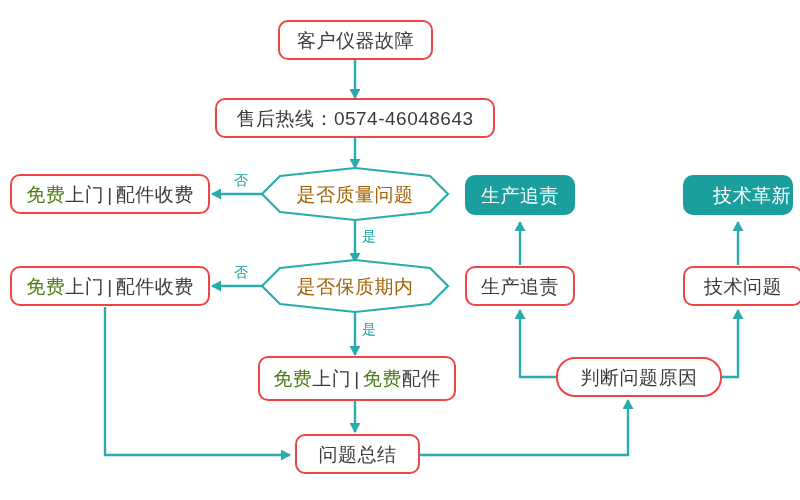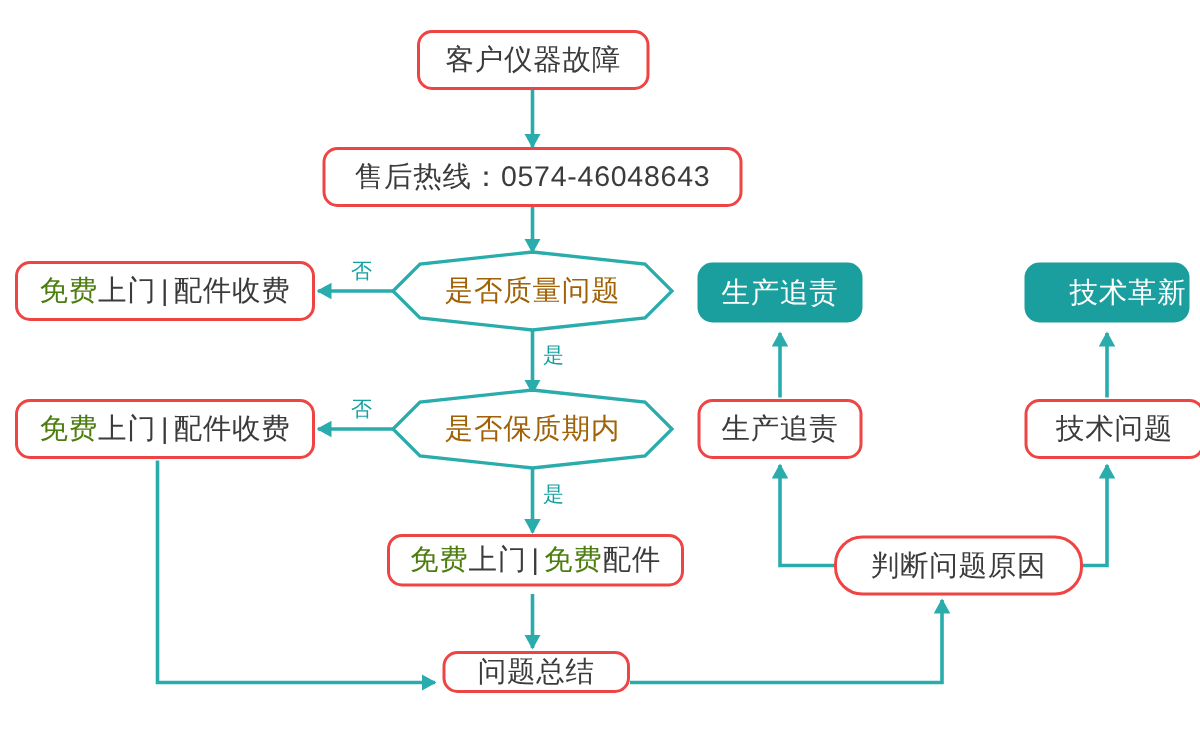--- a/index.html
+++ b/index.html
@@ -138,21 +138,21 @@
   </div>
 
   <div class="node node-box" style="left:10px; top:174px; width:200px; height:40px;">
     <span><span class="accent">免费</span><span>上门</span><span class="sep">|</span><span>配件收费</span></span>
   </div>
 
   <div class="node node-box" style="left:10px; top:266px; width:200px; height:40px;">
     <span><span class="accent">免费</span><span>上门</span><span class="sep">|</span><span>配件收费</span></span>
   </div>
 
-  <div class="node node-box" style="left:258px; top:356px; width:198px; height:35px;">
+  <div class="node node-box" style="left:258px; top:356px; width:198px; height:45px;">
     <span><span class="accent">免费</span><span>上门</span><span class="sep">|</span><span class="accent">免费</span><span>配件</span></span>
   </div>
 
   <div class="node node-filled" style="left:465px; top:175px; width:110px; height:40px;">
     <span>生产追责</span>
   </div>
 
   <div class="node node-filled" style="left:683px; top:175px; width:110px; height:40px;justify-content:flex-end;">
     <span>技术革新</span>
   </div>
@@ -162,21 +162,21 @@
   </div>
 
   <div class="node node-box" style="left:683px; top:266px; width:120px; height:40px;">
     <span>技术问题</span>
   </div>
 
   <div class="node node-box" style="left:556px; top:357px; width:166px; height:40px;border-radius:19px;">
     <span>判断问题原因</span>
   </div>
 
-  <div class="node node-box" style="left:295px; top:434px; width:125px; height:28px;">
+  <div class="node node-box" style="left:295px; top:434px; width:125px; height:40px;">
     <span>问题总结</span>
   </div>
 
   <div class="edge-label" style="left:234px; top:173px;">否</div>
   <div class="edge-label" style="left:362px; top:229px;">是</div>
   <div class="edge-label" style="left:234px; top:265px;">否</div>
   <div class="edge-label" style="left:362px; top:322px;">是</div>
 
 </div>
 

